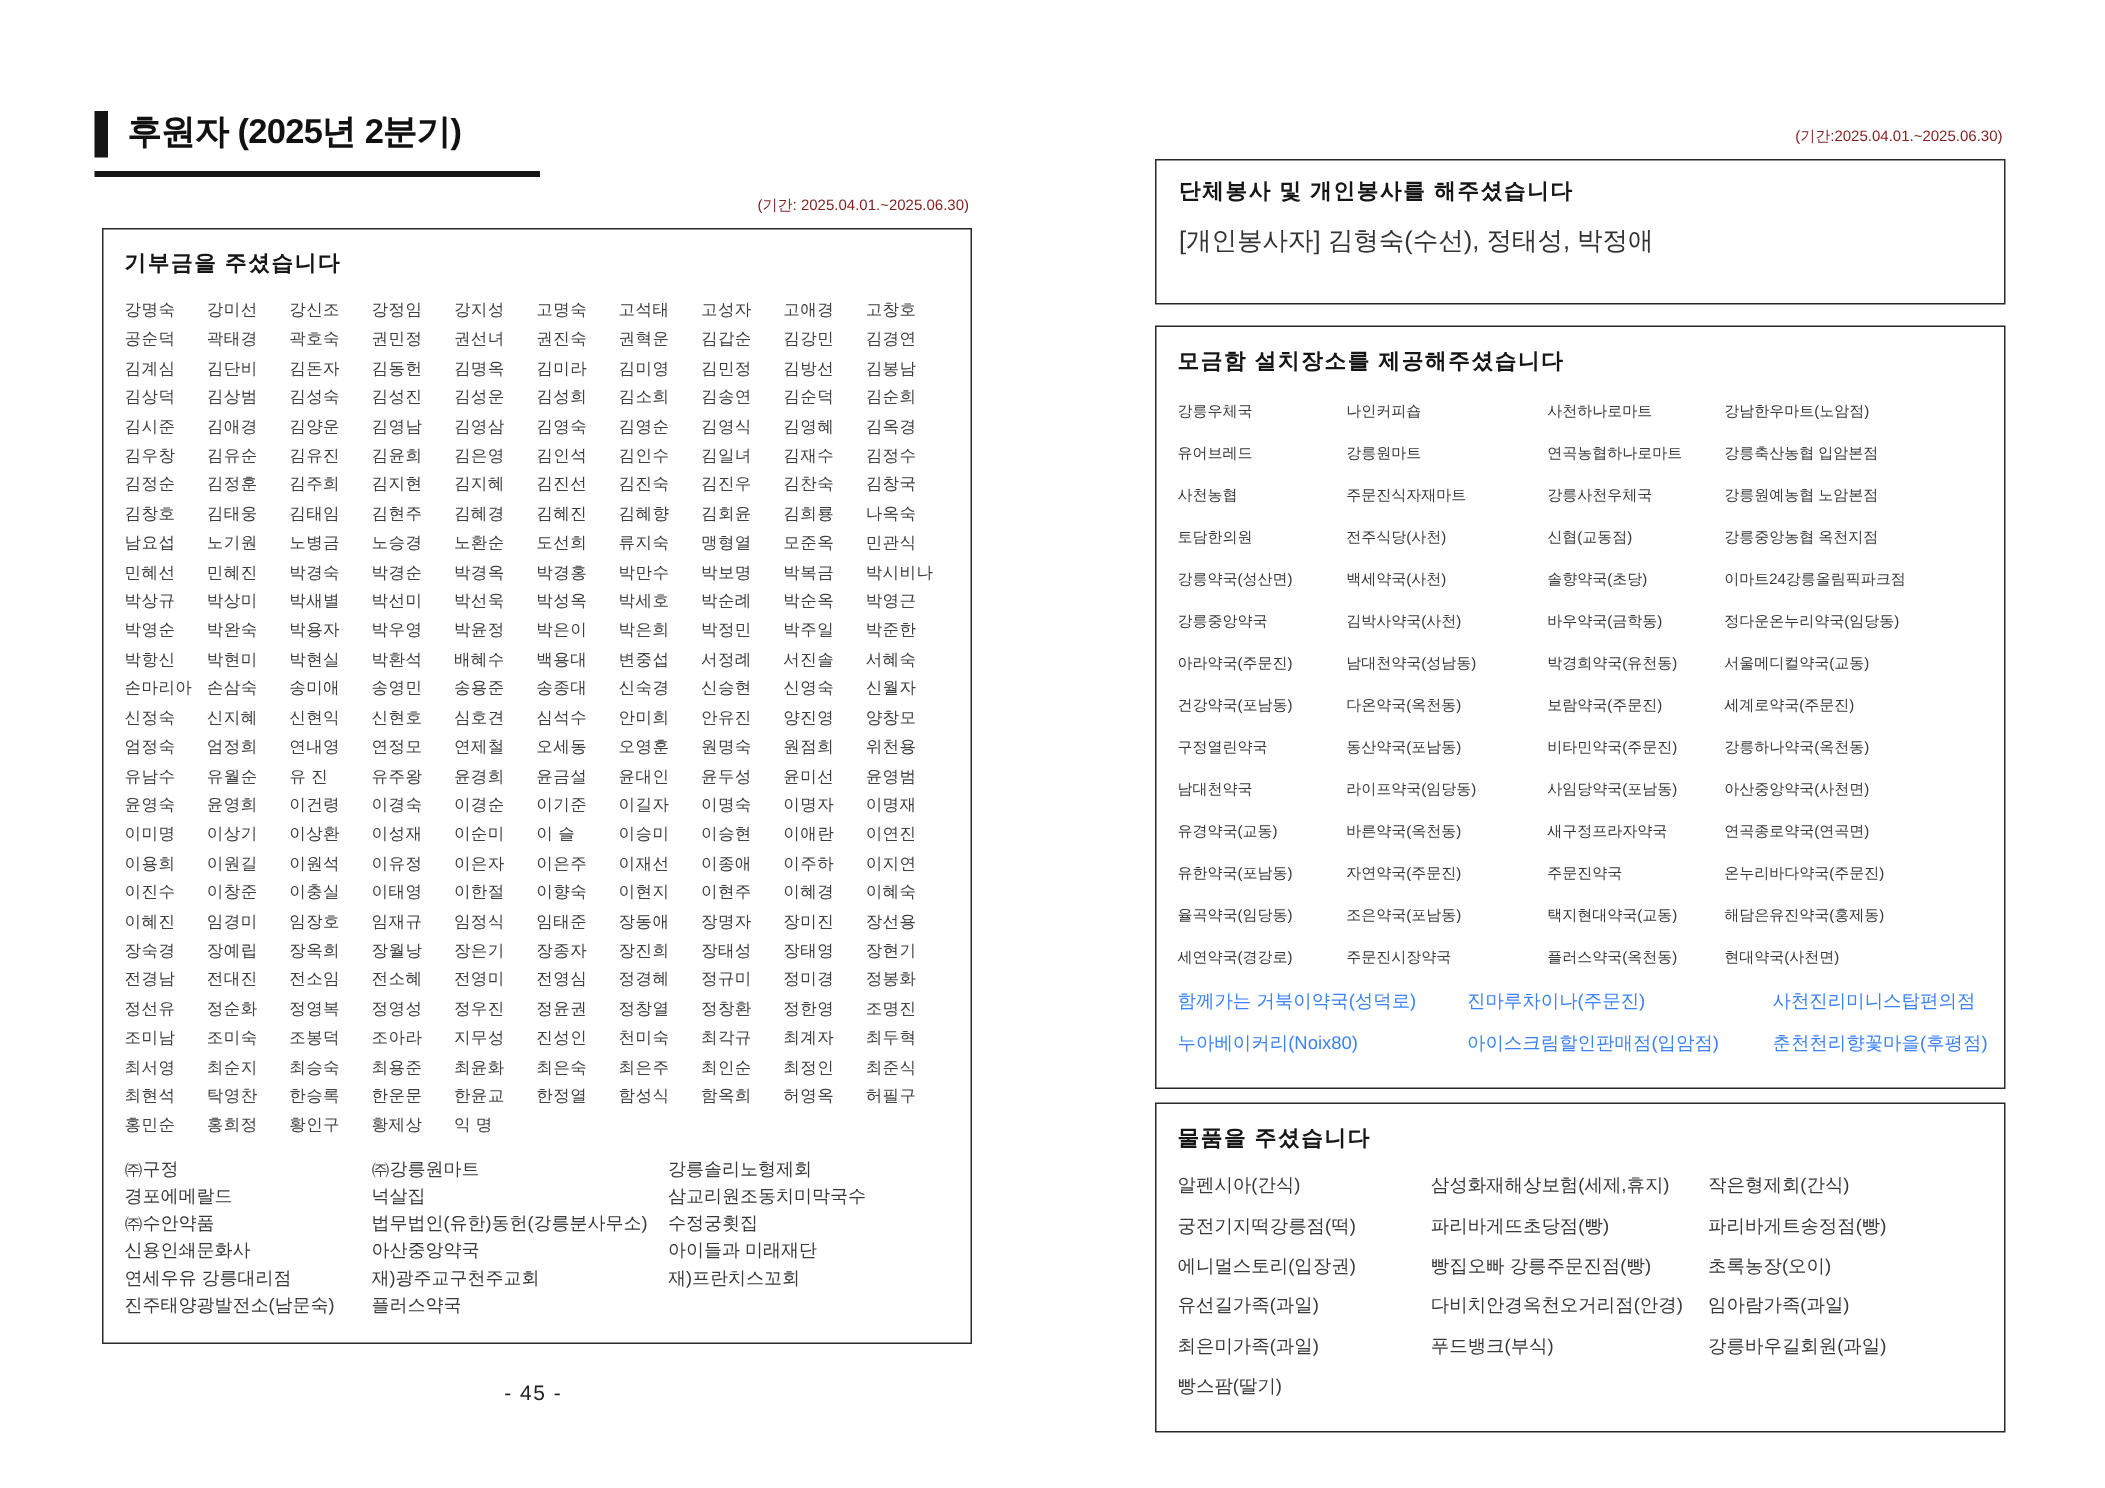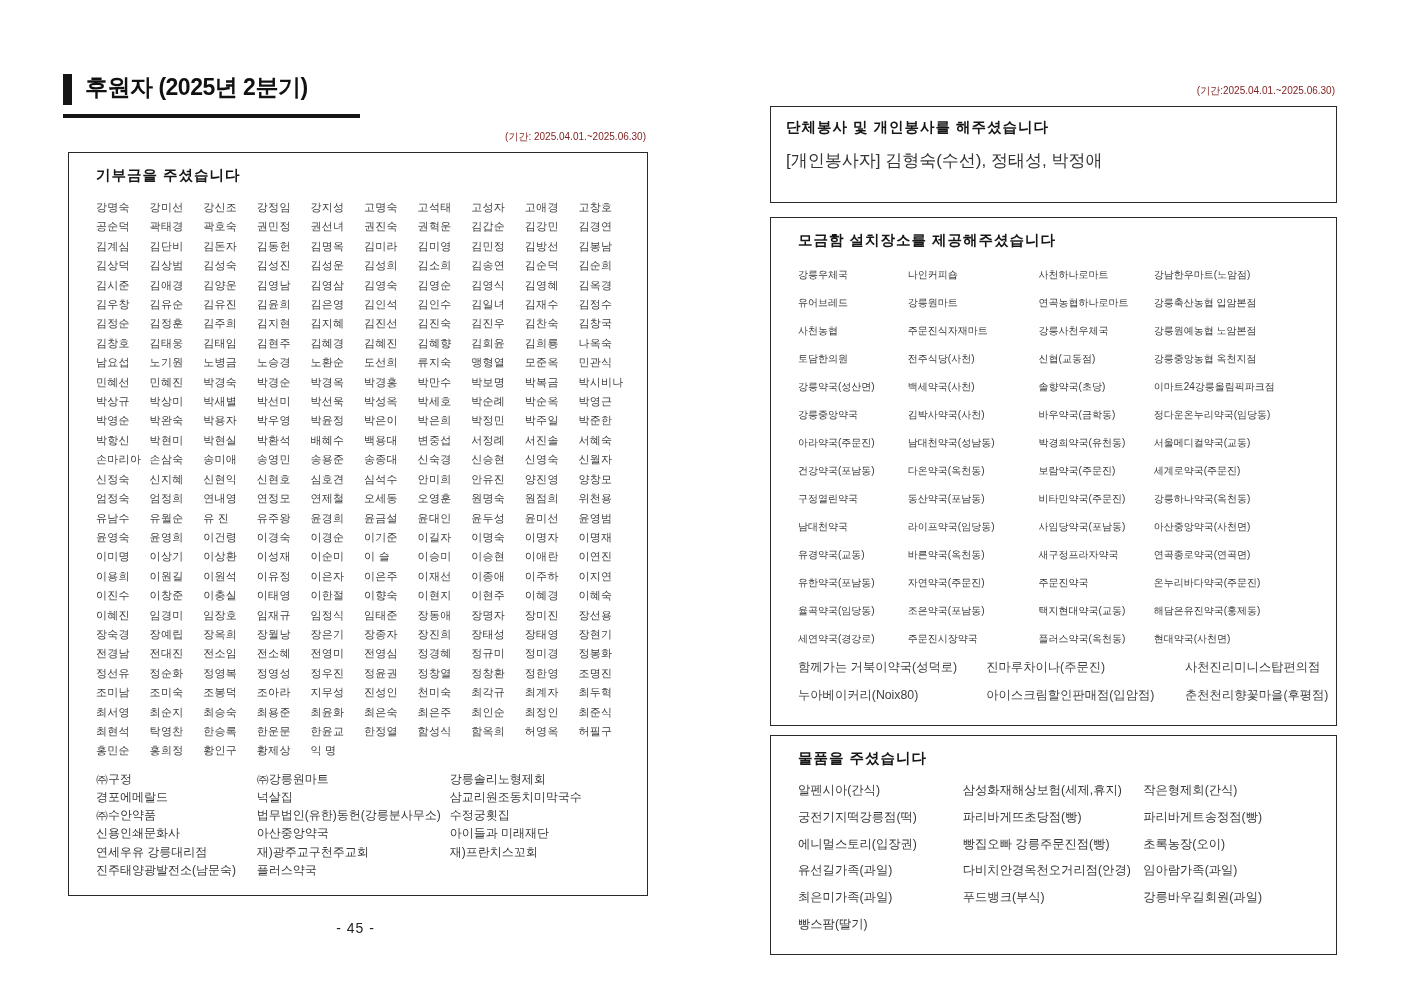--- a/index.html
+++ b/index.html
@@ -14,42 +14,42 @@
 
   .doc-header { display:flex; align-items:flex-start; gap:13px;
     border-bottom:4px solid #151515; padding-bottom:9px; }
   .page-left  .doc-header { width:297px; }
   .page-right .doc-header { width:570px; }
   .header-bar { width:9px; height:31px; background:#151515; flex:0 0 auto; margin-top:2px; }
   .doc-title { font-size:23px; font-weight:bold; margin:0; letter-spacing:-0.5px; color:#111; white-space:nowrap; }
 
   .period { text-align:right; font-size:10px; color:#7f1d1d; margin:12px 2px 8px 0; }
 
-  .frame { border:1.6px solid #2a2a2a; background:#fff; margin-left:5px; padding:13px 15px 16px 27px; }
+  .frame { border:1.6px solid #2a2a2a; background:#fff; margin-left:5px; padding:13px 15px 16px 14px; }
   .frame-title { font-size:14.5px; font-weight:bold; color:#161616; letter-spacing:1px; }
 
   
   .name-grid { display:grid; grid-template-columns:repeat(10,1fr); margin-top:13px;
     font-size:11px; line-height:19.4px; color:#3e3e3e; letter-spacing:0.3px; }
   .name-grid .cell { white-space:nowrap; overflow:visible; }
 
   .org-area { display:grid; grid-template-columns:30% 36% 34%; margin-top:9px;
     font-size:12px; line-height:18.2px; color:#383838; }
   .org-area .item { white-space:nowrap; }
 
   .page-num { text-align:center; font-size:14px; color:#222; margin-top:24px; letter-spacing:1px; }
 
   
   .vol-frame { padding:11px 15px 30px 15px; }
   .vol-content { font-size:17px; color:#333; margin-top:12px; }
 
   .grid4 { display:grid; grid-template-columns:21% 25% 22% 32%; margin-top:11px;
     font-size:10px; line-height:28px; color:#383838; }
   .grid3 { display:grid; grid-template-columns:36% 38% 26%; font-size:12.3px;
-    line-height:28px; color:#404040; }
+    line-height:28px; color:#3b82f6; }
   .grid4 .cell, .grid3 .cell, .grid3b .cell { white-space:nowrap; }
 
   .goods-frame { margin-top:9px; }
   .grid3b { display:grid; grid-template-columns:31.5% 34.5% 34%; margin-top:9px;
     font-size:12.3px; line-height:26.8px; color:#383838; }
 
   .mt14 { margin-top:14px; }
 </style>
 </head>
 <body>

